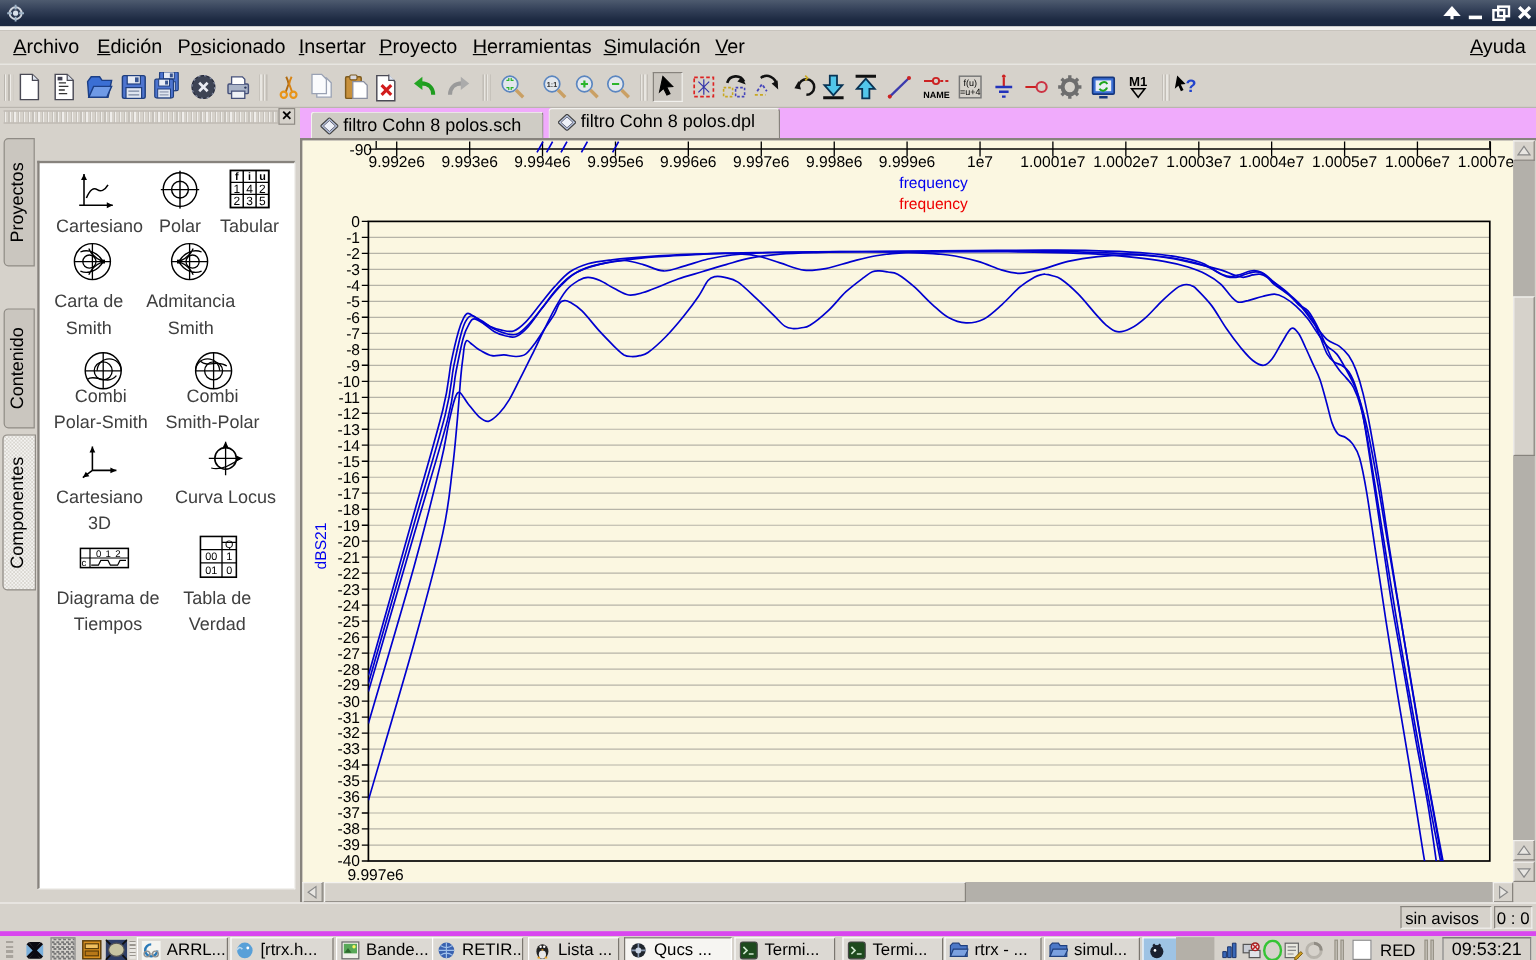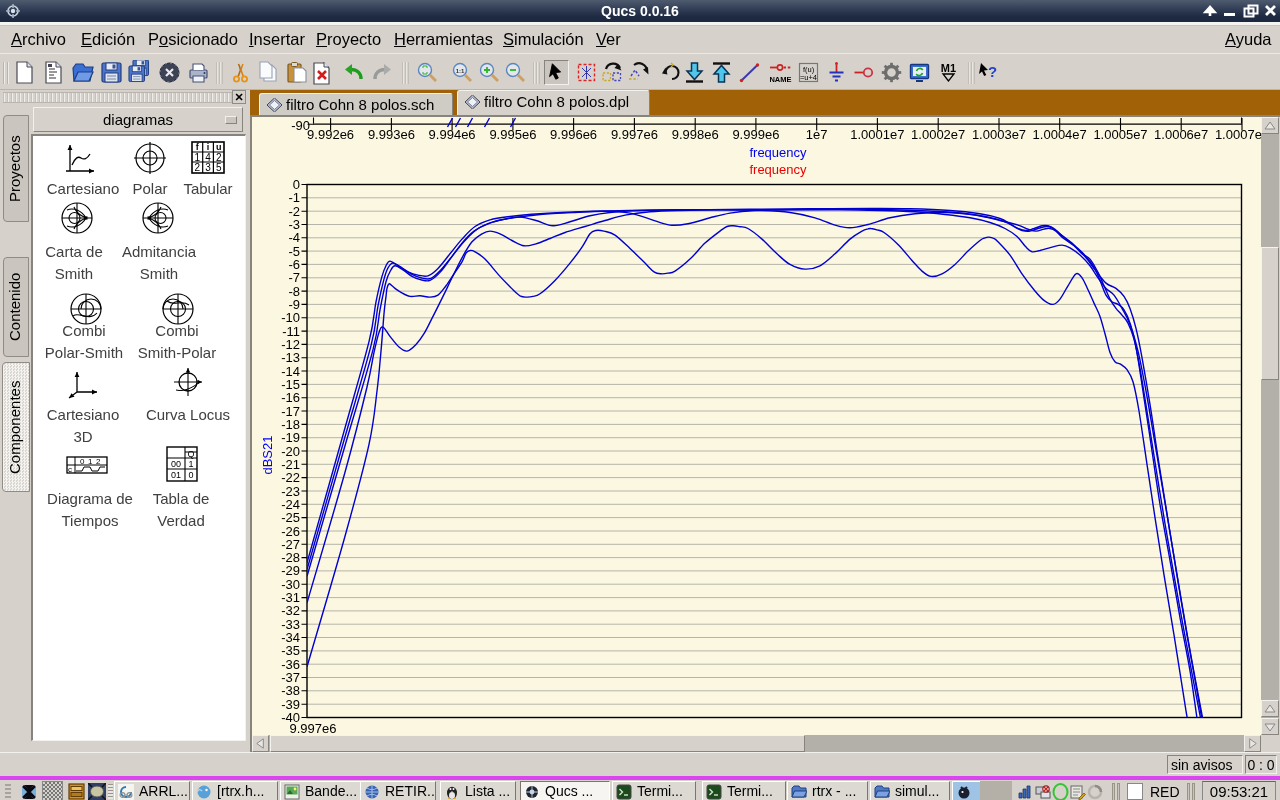--- a/index.html
+++ b/index.html
@@ -32,21 +32,21 @@
 #combo{position:absolute;left:33px;top:17px;width:210px;height:25px;background:#d6d2cb;
  border-top:1px solid #f2f1ee;border-left:1px solid #f2f1ee;border-right:1px solid #87837d;border-bottom:1px solid #87837d;
  font-size:15px;text-align:center;line-height:23px}
 #combobtn{position:absolute;right:5px;top:8px;width:12px;height:8px;background:#cac6bf;
  border-top:1px solid #f2f1ee;border-left:1px solid #f2f1ee;border-right:1px solid #87837d;border-bottom:1px solid #87837d}
 #dlist{position:absolute;left:31px;top:44px;width:215px;height:607px;background:#fff;
  border-top:2px solid #87837d;border-left:2px solid #87837d;border-right:1px solid #f2f1ee;border-bottom:1px solid #f2f1ee}
 .dlbl{position:absolute;font-size:15px;color:#404040;text-align:center;white-space:nowrap;transform:translateX(-50%)}
 .dico{position:absolute;transform:translateX(-50%)}
 
-#tabbar{position:absolute;left:250px;top:90px;width:1030px;height:25px;background:#a16207}
+#tabbar{position:absolute;left:250px;top:90px;width:1030px;height:25px;background:#f0abfc}
 .dtab{position:absolute;font-size:15px;color:#000;background:#cfccc5;
  border-top:1px solid #f2f1ee;border-left:1px solid #f2f1ee;border-right:1px solid #87837d;
  border-radius:3px 3px 0 0;padding:2px 10px 0 26px;height:23px}
 .dtab.on{background:#d6d2cb;height:25px;z-index:2}
 .dtabico{position:absolute;left:7px;top:4px;width:15px;height:14px}
 
 #docwrap{position:absolute;left:250px;top:115px;width:1030px;height:637px;background:#d6d2cb;
  border-left:2px solid #87837d;border-top:2px solid #87837d}
 #vscroll{position:absolute;left:1261px;top:117px;width:18px;height:618px;background:#b3b0aa}
 #hscroll{position:absolute;left:252px;top:735px;width:1009px;height:17px;background:#b3b0aa}
@@ -62,21 +62,20 @@
 .task.on{background:#f6f5f2;border-color:#7a766f #fff #fff #7a766f}
 .tico{position:absolute;left:3px;top:2px;width:16px;height:16px}
 svg{display:block}
 </style></head><body>
 <div id="titlebar">
 <svg id="tbicon" viewBox="0 0 16 16">
       <circle cx="8" cy="8" r="5" fill="none" stroke="#cfd4dc" stroke-width="1.6"></circle>
       <path d="M8 1v4M8 11v4M1 8h4M11 8h4" stroke="#9fb4c8" stroke-width="1.6"></path>
       <circle cx="8" cy="8" r="2.2" fill="#d8e0ea"></circle>
     </svg>
-<div class="title">Qucs 0.0.16</div>
 <svg id="winbtns" width="76" height="18" viewBox="0 0 76 18">
 <path d="M8 14V7M8 5l-4.4 5h8.8z" stroke="#fff" stroke-width="2.6" fill="#fff"></path>
 <rect x="22" y="11" width="11" height="3" fill="#fff"></rect>
 <rect x="42.5" y="6.5" width="9" height="8" fill="none" stroke="#fff" stroke-width="2"></rect>
 <rect x="46.5" y="3.5" width="9" height="8" fill="none" stroke="#fff" stroke-width="2"></rect>
 <path d="M64 4l9 9M73 4l-9 9" stroke="#fff" stroke-width="2.8"></path>
     </svg>
 </div>
 <div id="belowtitle"></div>
 <div id="menubar">
@@ -280,21 +279,20 @@
       <path d="M6 3l7 7-4 .4 2.3 4.6-2.2 1L7 11.4 4 14z" fill="#000"></path>
       <text x="17.5" y="17" font-size="15" font-weight="bold" text-anchor="middle" fill="#2244cc">?</text>
     </svg>
 </div>
 <div id="dock">
 <div id="dockhandle"></div>
 <div id="dockx">✕</div>
 <div class="vtab" style="top:25px;height:107px;line-height:22px">Proyectos</div>
 <div class="vtab" style="top:167px;height:100px;line-height:22px">Contenido</div>
 <div class="vtab sel" style="top:272px;height:130px;line-height:24px">Componentes</div>
-<div id="combo">diagramas<div id="combobtn"></div></div>
 <div id="dlist">
 <svg class="dico" style="left:47px;top:7px" width="36" height="32" viewBox="0 0 36 32">
         <path d="M8 2v26M4 28h28" stroke="#000" stroke-width="1.3" fill="none"></path>
         <path d="M8 2l-2.5 5h5zM32 28l-5-2.5v5z" fill="#000"></path>
         <path d="M10 22c3-7 6-9 9-7s6 1 9-4" stroke="#000" stroke-width="1.3" fill="none"></path>
       </svg>
 <svg class="dico" style="left:117px;top:6px" width="34" height="32" viewBox="0 0 34 32">
         <circle cx="17" cy="16" r="14" fill="none" stroke="#000" stroke-width="1.2"></circle>
         <circle cx="17" cy="16" r="7" fill="none" stroke="#000" stroke-width="1.2"></circle>
         <path d="M17 0v32M1 16h32" stroke="#000" stroke-width="1.2"></path>

